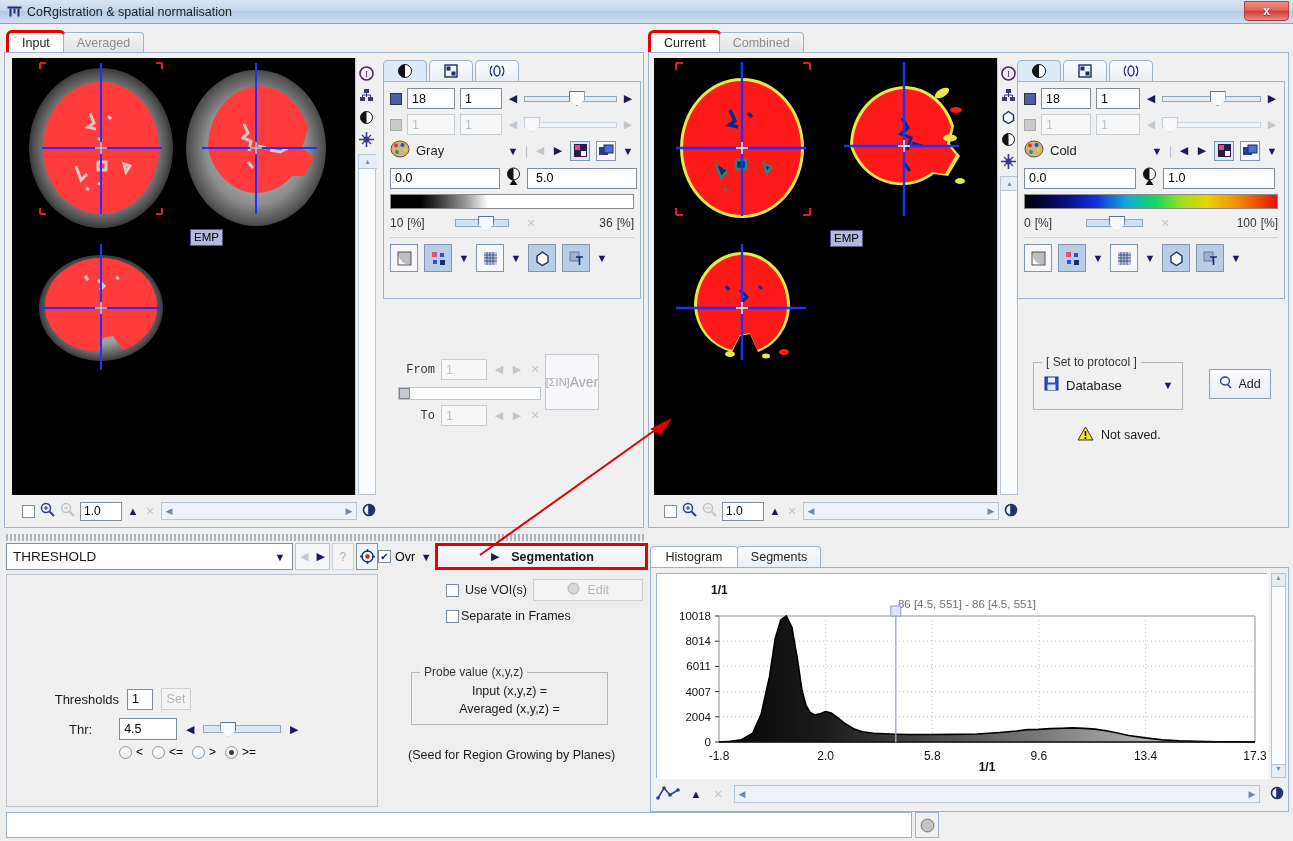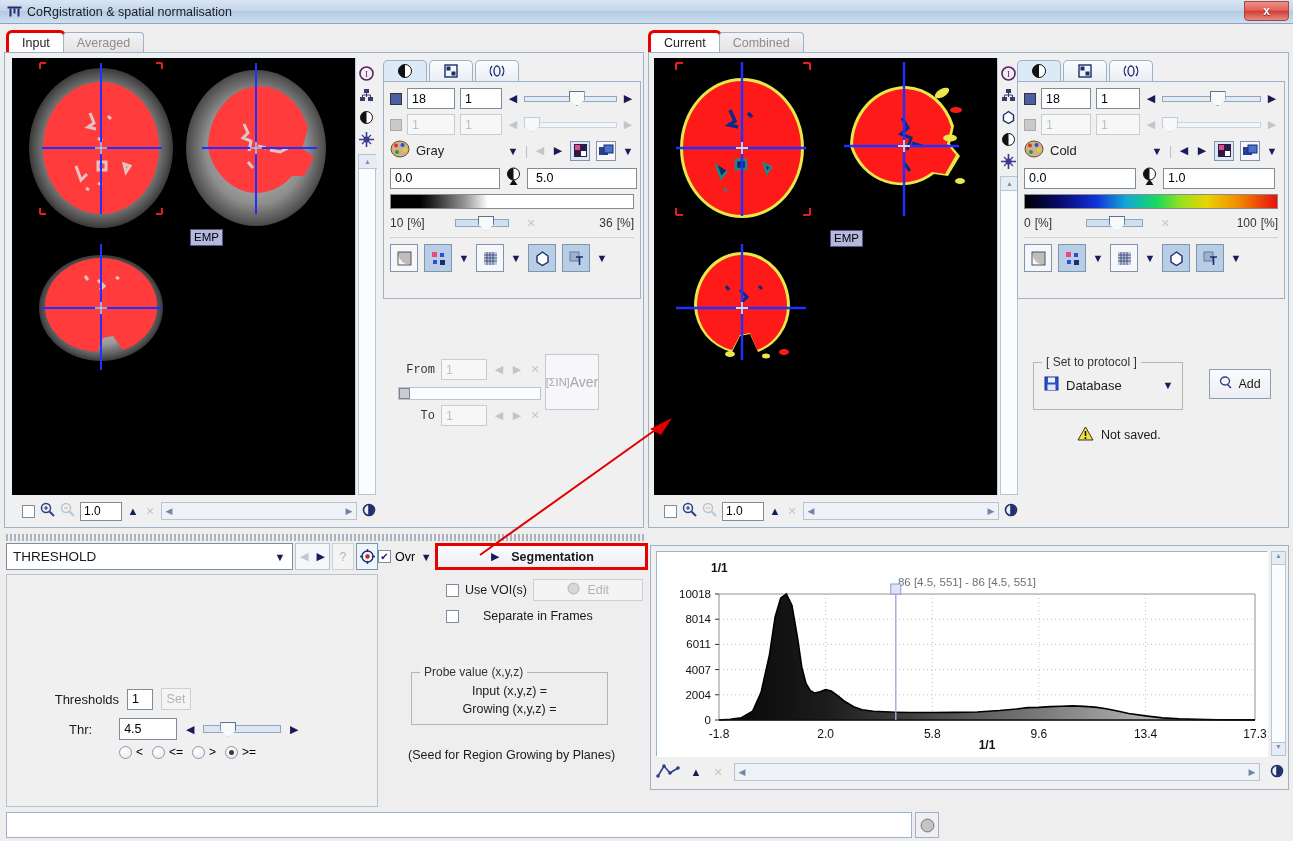--- a/index.html
+++ b/index.html
@@ -846,36 +846,40 @@
       <div class="btn dis" style="width:110px; height:22px; gap:8px;">
         <span>
           <svg width="13" height="13">
               <circle cx="6.5" cy="6.5" r="5.5" fill="#d6d6d6" stroke="#b4b4b4"></circle>
             </svg>
         </span>
         <span>Edit</span>
       </div>
     </div>
 
-    <div style="display:flex; align-items:center; gap:24px; margin:8px 0 0 68px;">
+    <div style="display:flex; align-items:center; gap:2px; margin:8px 0 0 68px;">
       <span class="chk"></span>
       <span style="font-size:12.5px; color:#1a1a1a;">Separate in Frames</span>
     </div>
 
     <div class="group" style="position:absolute; left:33px; top:127px; width:197px; height:53px;">
       <span class="glabel">Probe value (x,y,z)</span>
       <div style="text-align:center; padding-top:9px; font-size:12.5px; color:#1a1a1a; line-height:18px;">
         <div>Input (x,y,z) =</div>
-        <div>Growing (x,y,z) =</div>
+        <div>Averaged (x,y,z) =</div>
       </div>
     </div>
     <div style="position:absolute; left:30px; top:203px; font-size:12.5px; color:#1a1a1a;">(Seed for Region Growing by Planes)</div>
   </div>
 
   <div style="position:absolute; left:650px; top:545px;">
+    <div class="tabstrip" style="position:relative; left:0; top:0;">
+      <div class="tab sel" style="width:88px;">Histogram</div>
+      <div class="tab" style="width:84px;">Segments</div>
+    </div>
     <div style="width:639px; height:245px; border:1px solid #9bb2c8; background:#f0f0f0; position:relative;">
       <div class="histwrap" style="left:5px; top:5px; width:611px; height:205px;">
         <svg id="hist-svg" width="611" height="205" viewBox="0 0 611 205">
             <rect x="0" y="0" width="611" height="205" fill="#fff"></rect>
             <text x="54" y="20" font-size="12" font-weight="bold" fill="#111" font-family="Liberation Sans, sans-serif">1/1</text>
             <text x="310" y="34" font-size="11.5" fill="#707070" text-anchor="middle" font-family="Liberation Sans, sans-serif">86 [4.5, 551] - 86 [4.5, 551]</text>
             <line x1="62" y1="168" x2="598" y2="168" stroke="#909090" stroke-width="1" stroke-dasharray="0"></line>
             <line x1="62" y1="142.79496905569974" x2="598" y2="142.79496905569974" stroke="#bdbdbd" stroke-width="1" stroke-dasharray="1,3"></line>
             <line x1="62" y1="117.60251547215013" x2="598" y2="117.60251547215013" stroke="#bdbdbd" stroke-width="1" stroke-dasharray="1,3"></line>
             <line x1="62" y1="92.39748452784987" x2="598" y2="92.39748452784987" stroke="#bdbdbd" stroke-width="1" stroke-dasharray="1,3"></line>

